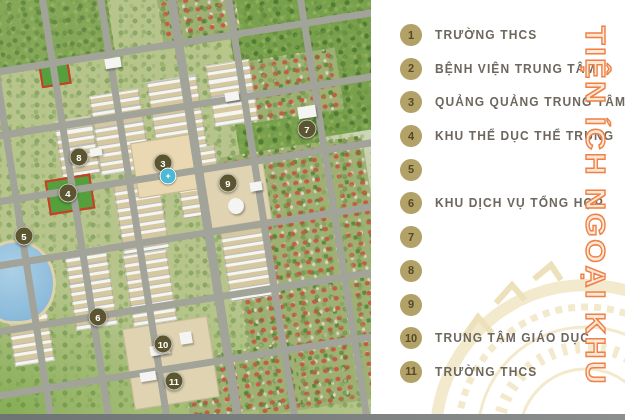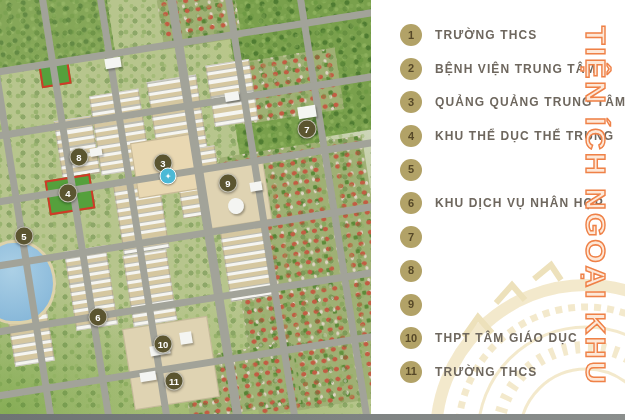--- a/index.html
+++ b/index.html
@@ -215,38 +215,38 @@
     <span class="lcircle">4</span>
     <span class="llabel">KHU THỂ DỤC THỂ TRUNG</span>
   </li>
 
   <li class="legend-row">
     <span class="lcircle">5</span>
   </li>
 
   <li class="legend-row">
     <span class="lcircle">6</span>
-    <span class="llabel">KHU DỊCH VỤ NHÂN HỢP</span>
+    <span class="llabel">KHU DỊCH VỤ TỔNG HỢP</span>
   </li>
 
   <li class="legend-row">
     <span class="lcircle">7</span>
   </li>
 
   <li class="legend-row">
     <span class="lcircle">8</span>
   </li>
 
   <li class="legend-row">
     <span class="lcircle">9</span>
   </li>
 
   <li class="legend-row">
     <span class="lcircle">10</span>
-    <span class="llabel">THPT TÂM GIÁO DỤC</span>
+    <span class="llabel">TRUNG TÂM GIÁO DỤC</span>
   </li>
 
   <li class="legend-row">
     <span class="lcircle">11</span>
     <span class="llabel">TRƯỜNG THCS</span>
   </li>
 </ul>
 
   <svg class="vtitle" width="46" height="414">
     <text transform="translate(10,26) rotate(90)" font-size="28" letter-spacing="2.5" textLength="360" lengthAdjust="spacingAndGlyphs">TIỆN ÍCH NGOẠI KHU</text>

